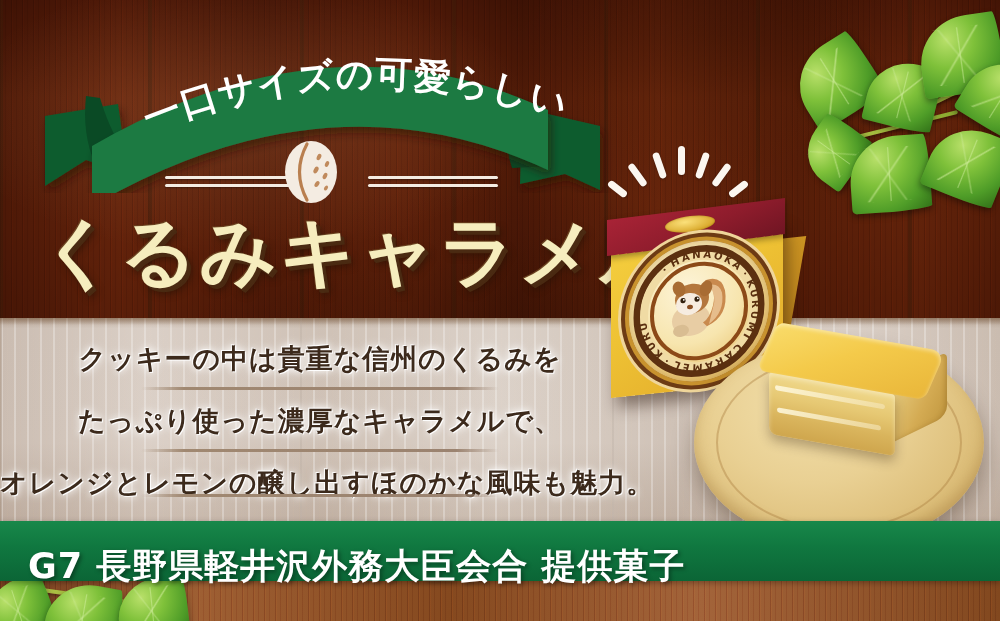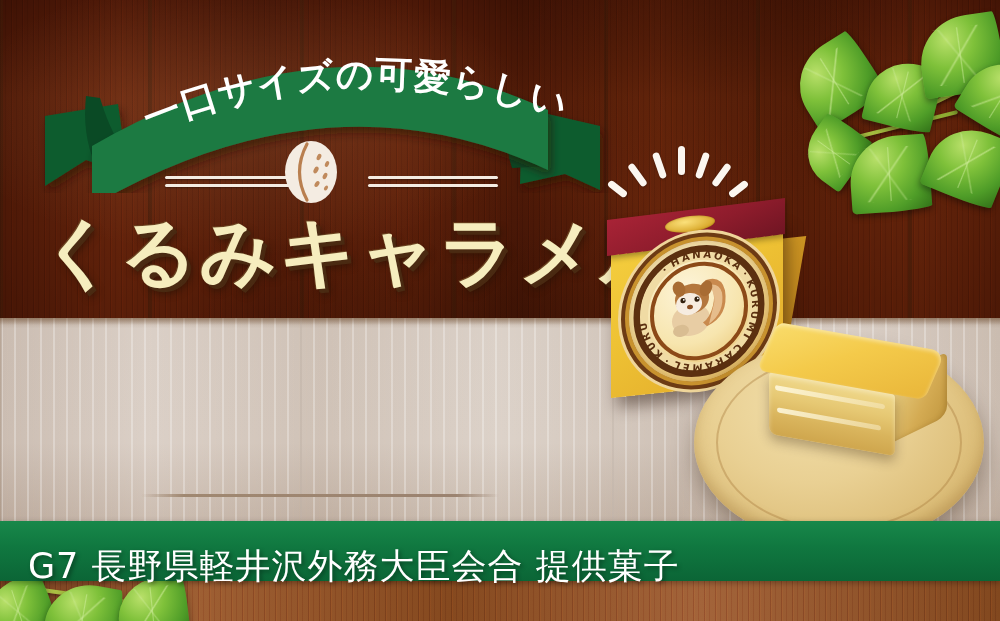--- a/index.html
+++ b/index.html
@@ -250,21 +250,21 @@
 
   
   .gbanner{
     position:absolute; left:0; top:521px; width:1000px; height:60px;
     background:linear-gradient(180deg,#18884a 0%,#107840 42%,#0b6536 100%);
     box-shadow:0 2px 6px rgba(0,0,0,.3);
     display:flex; align-items:center;
   }
   .gbanner-text{
     font-family:"DejaVu Sans","Liberation Sans",sans-serif;
-    font-weight:normal;
+    font-weight:bold;
     font-size:35px;
     letter-spacing:1px;
     color:#ffffff;
     padding-left:28px;
     text-shadow:2px 2px 4px rgba(0,0,0,.40);
     white-space:nowrap;
     margin-top:30px;
   }
 </style>
 </head>
@@ -395,19 +395,26 @@
   </div>
   <div class="cake">
     <div class="cake-side"></div>
     <div class="cake-front">
       <div class="cake-layer" style="left:6px; top:12px; width:110px;"></div>
       <div class="cake-layer" style="left:8px; top:34px; width:104px;"></div>
     </div>
     <div class="cake-top"></div>
   </div>
 
+  <div class="desc">
+    <div class="desc-line">クッキーの中は貴重な信州のくるみを</div>
+    <div class="desc-rule"></div>
+    <div class="desc-line">たっぷり使った濃厚なキャラメルで、</div>
+    <div class="desc-rule"></div>
+    <div class="desc-line">オレンジとレモンの醸し出すほのかな風味も魅力。</div>
+  </div>
   <div class="rule-bottom"></div>
 
   <div class="gbanner">
     <span class="gbanner-text">G7 長野県軽井沢外務大臣会合  提供菓子</span>
   </div>
 
 </div>
 
 </body></html>

